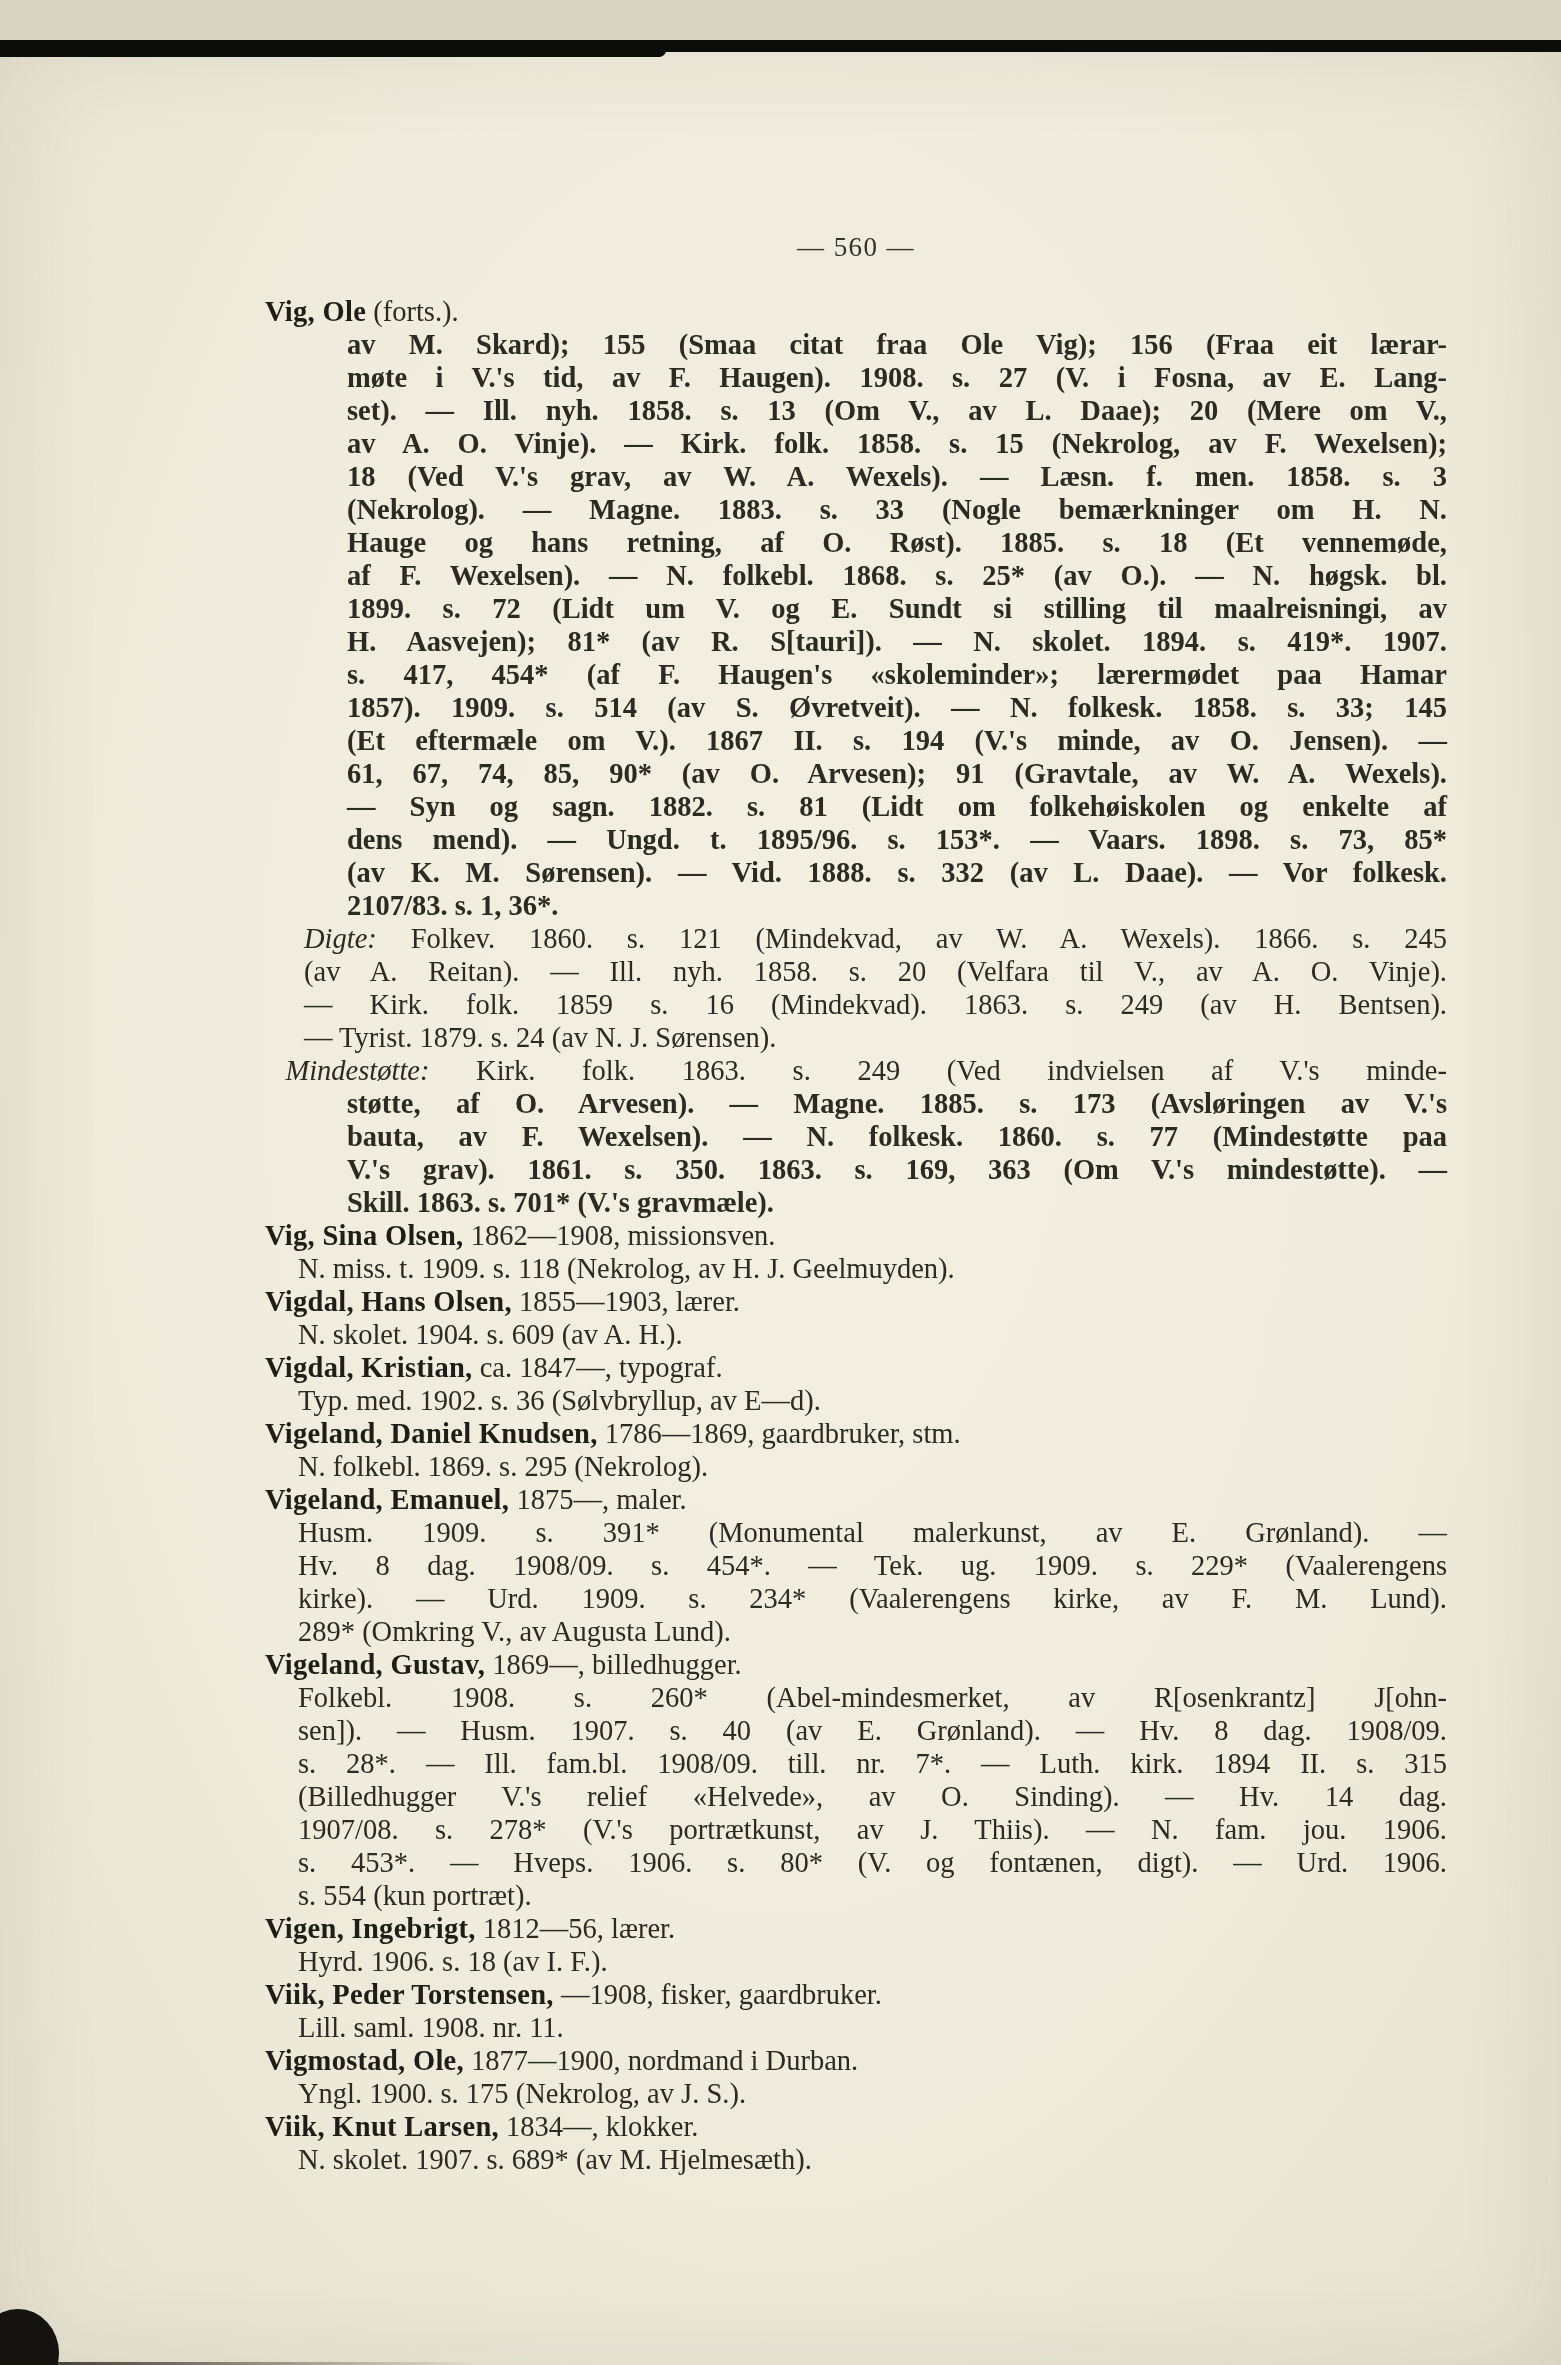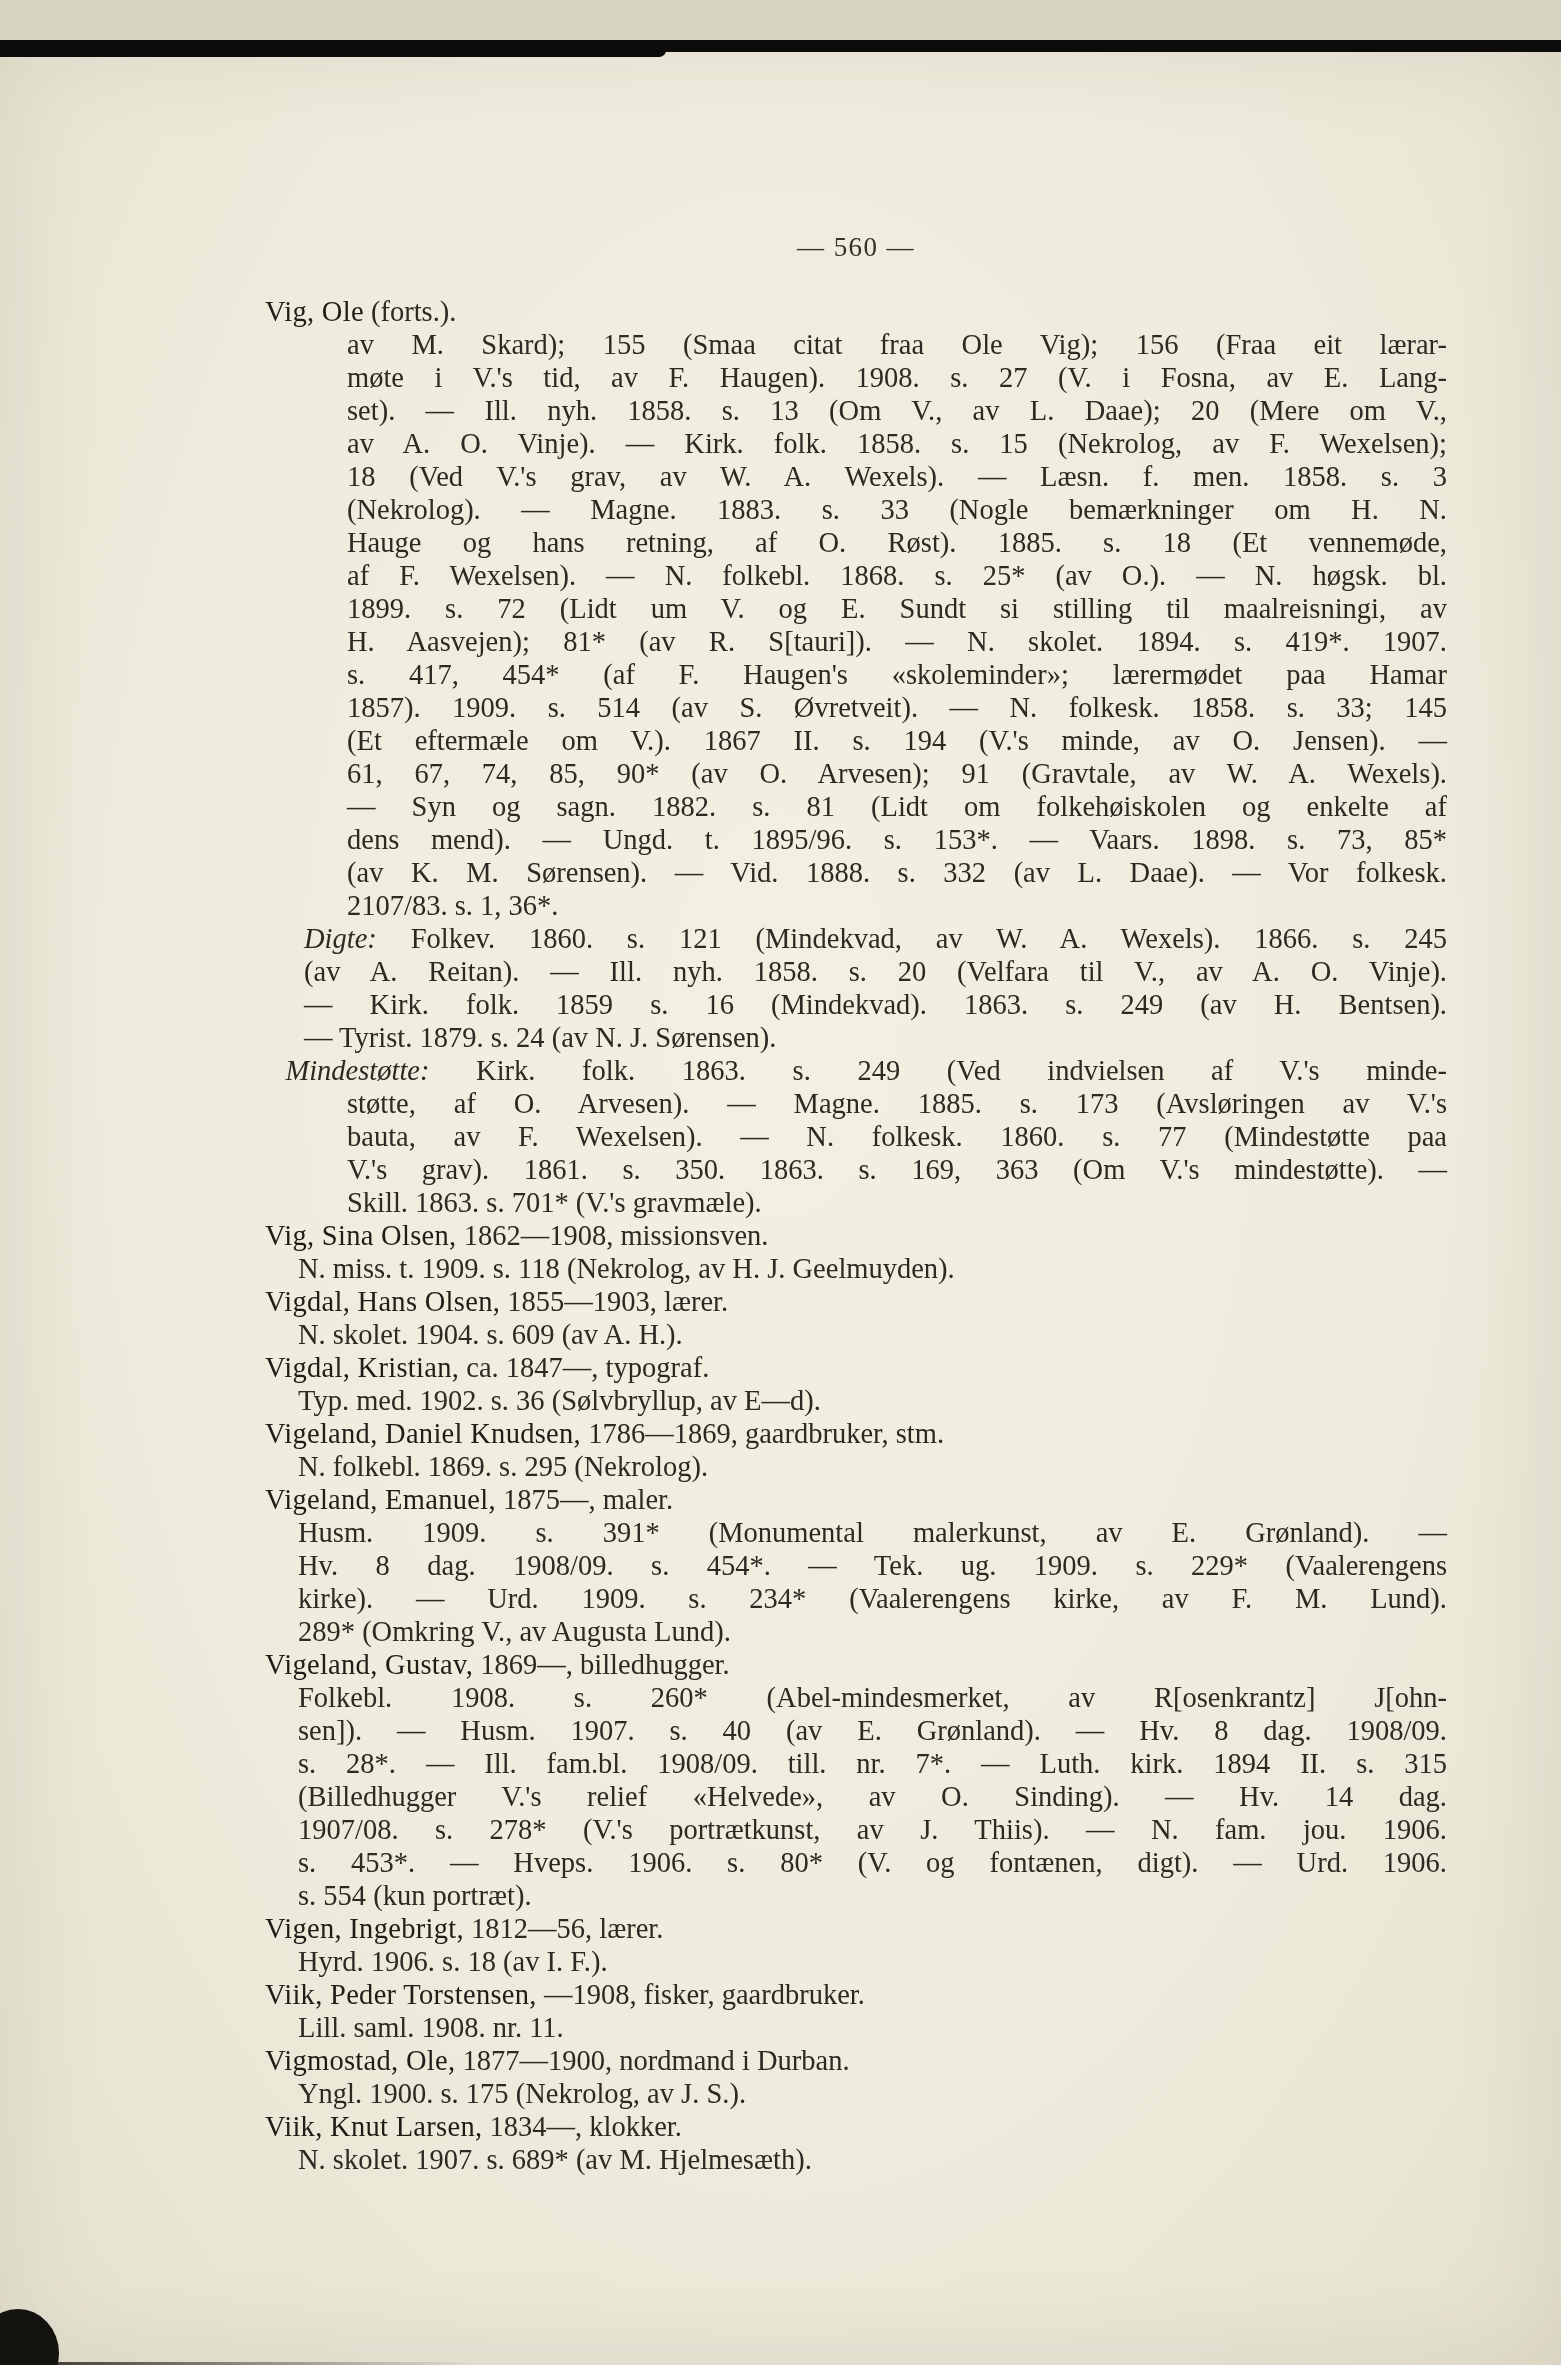--- a/index.html
+++ b/index.html
@@ -67,24 +67,24 @@
     white-space: nowrap;
     text-align: left;
   }
   .line.just {
     text-align: justify;
     text-align-last: justify;
   }
   
   .k-h  { padding-left: 0; }
   .k-r  { padding-left: 33px; }
-  .k-b  { padding-left: 82px; }
+  .k-b  { padding-left: 82px; font-weight: bold; }
   .k-d  { padding-left: 39px; }
   .k-m  { padding-left: 20.4px; }
-  .bold { font-weight: 400; color: #1e1d17; letter-spacing: 0.3px; }
+  .bold { font-weight: 700; color: #1e1d17; letter-spacing: 0.3px; }
   .ital { font-style: italic; font-family: Liberation Serif, serif; }
 </style>
 </head>
 <body>
 
 <div class="paper">
   <div class="scan-strip-top"></div>
   <div class="scan-strip-top-left"></div>
   <div class="scan-blob-bottom-left"></div>
   <div class="scan-edge-bottom"></div>

